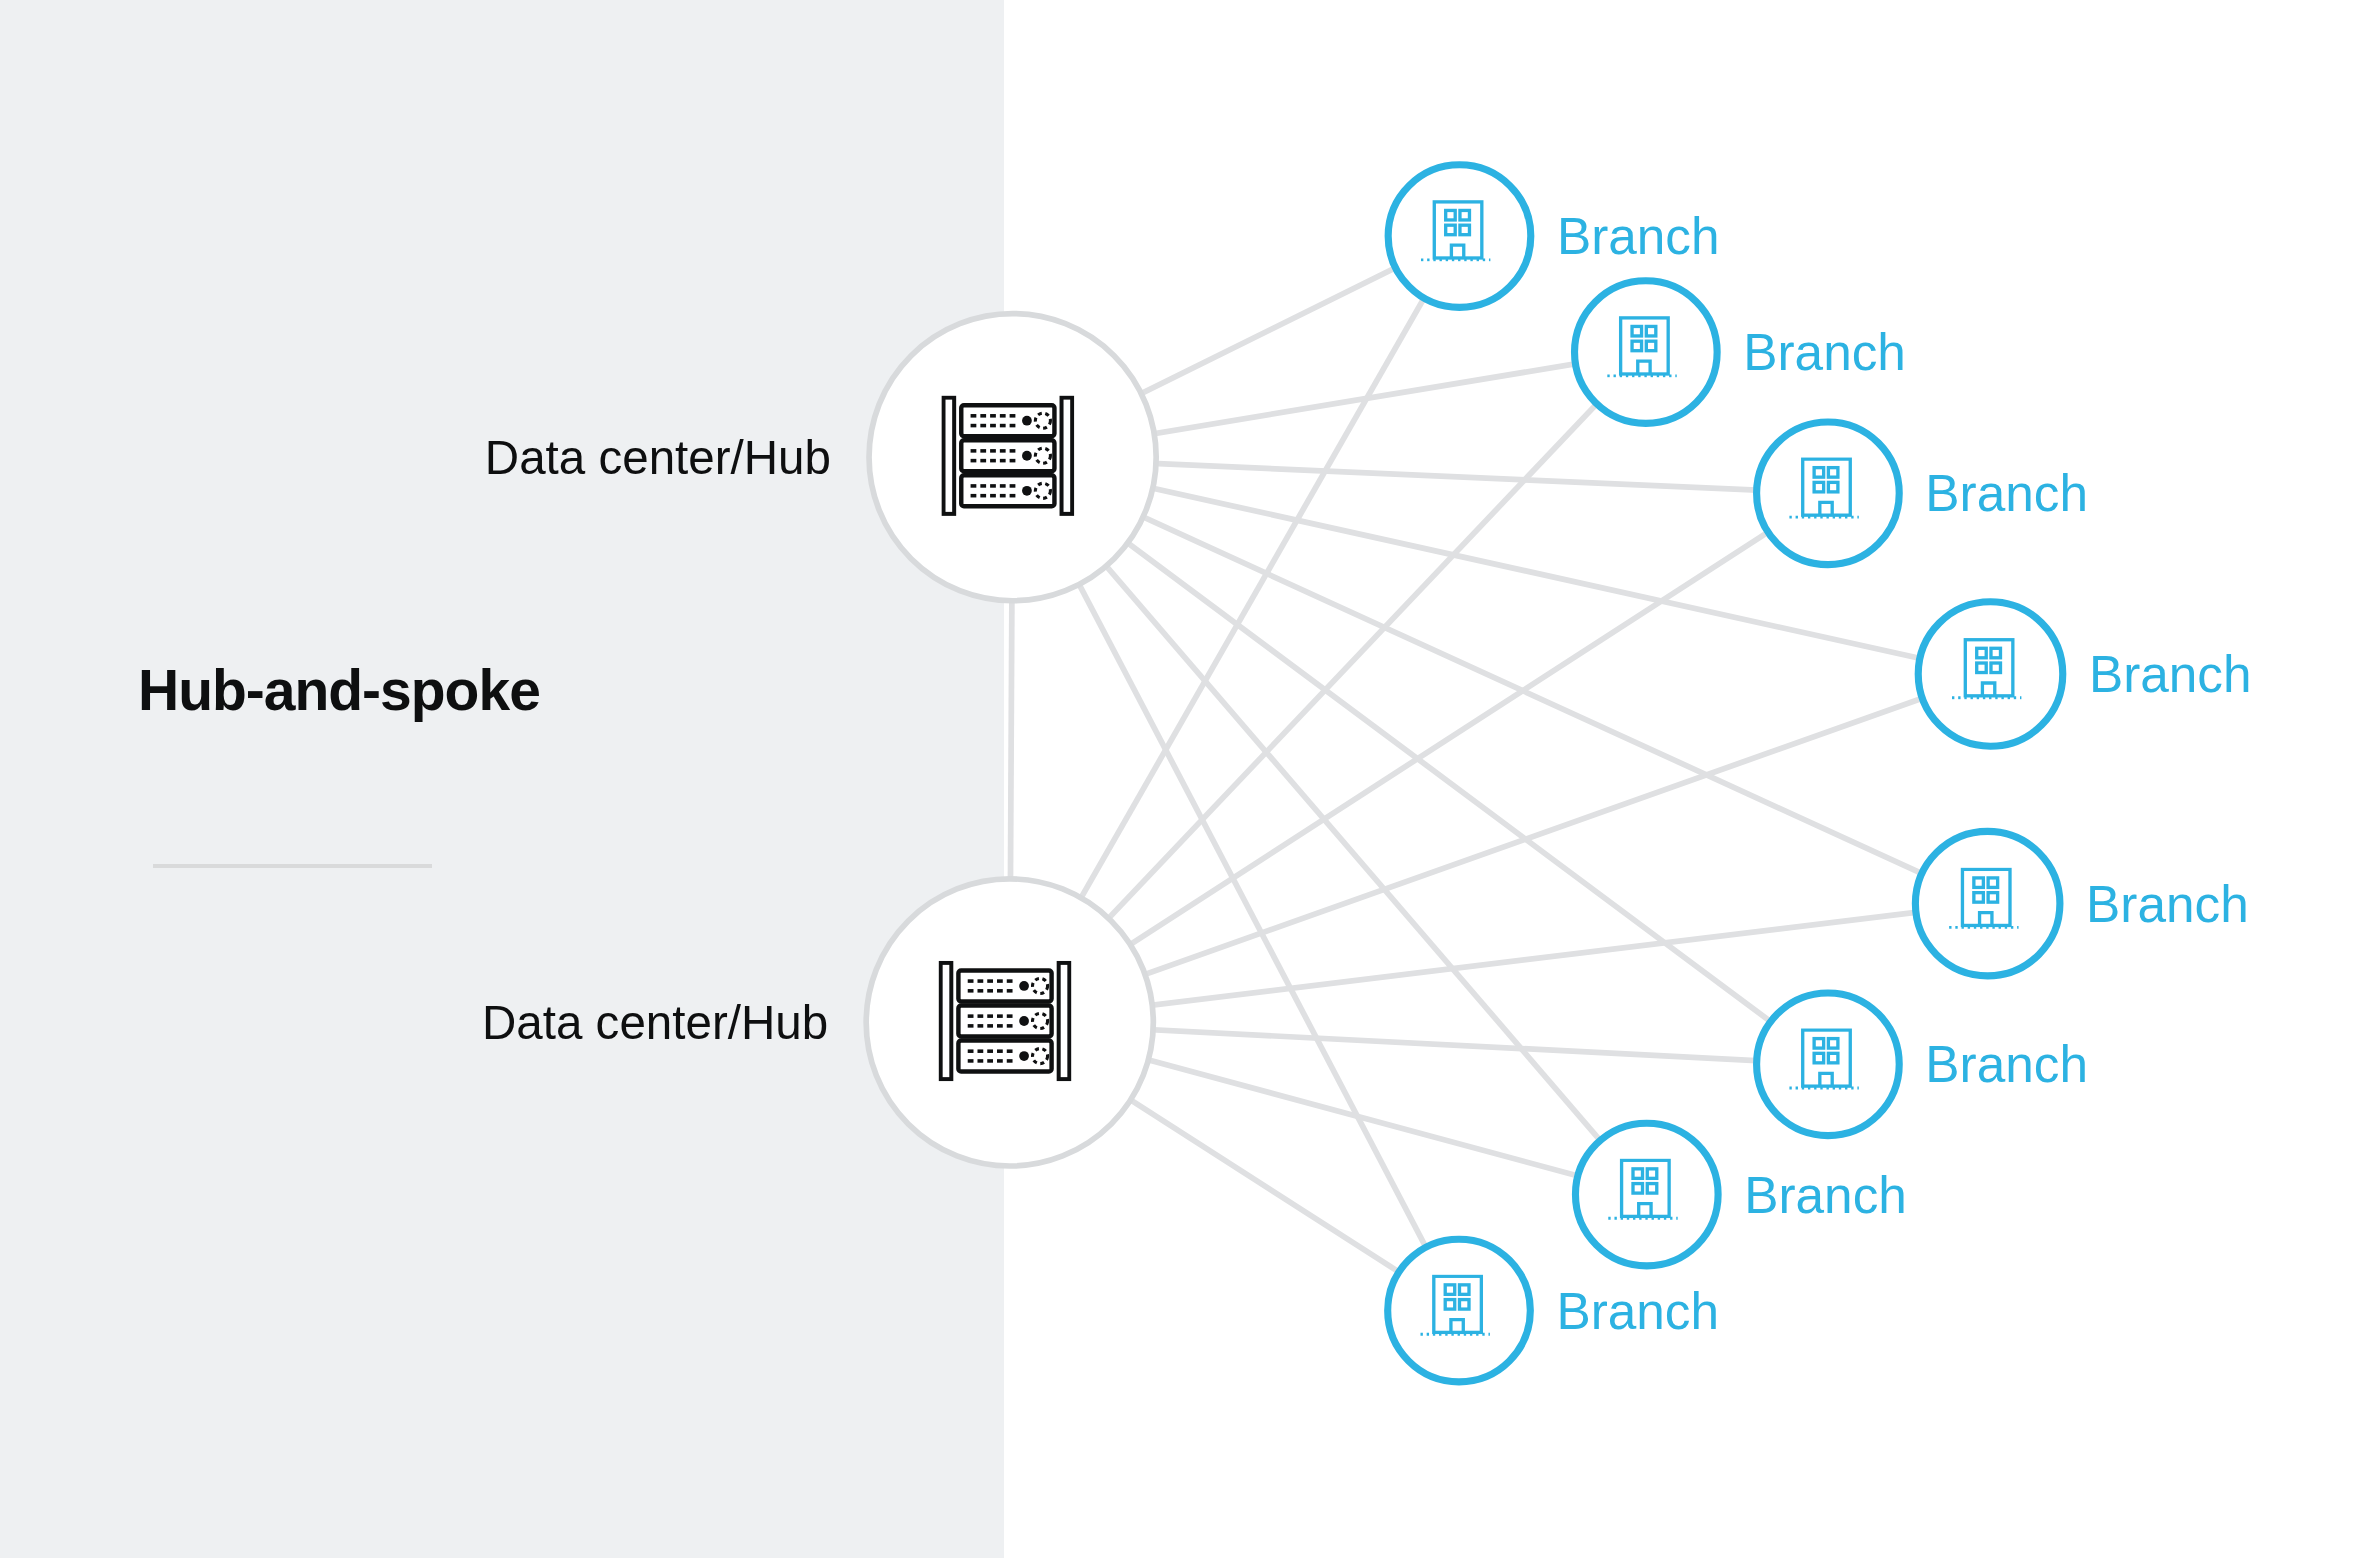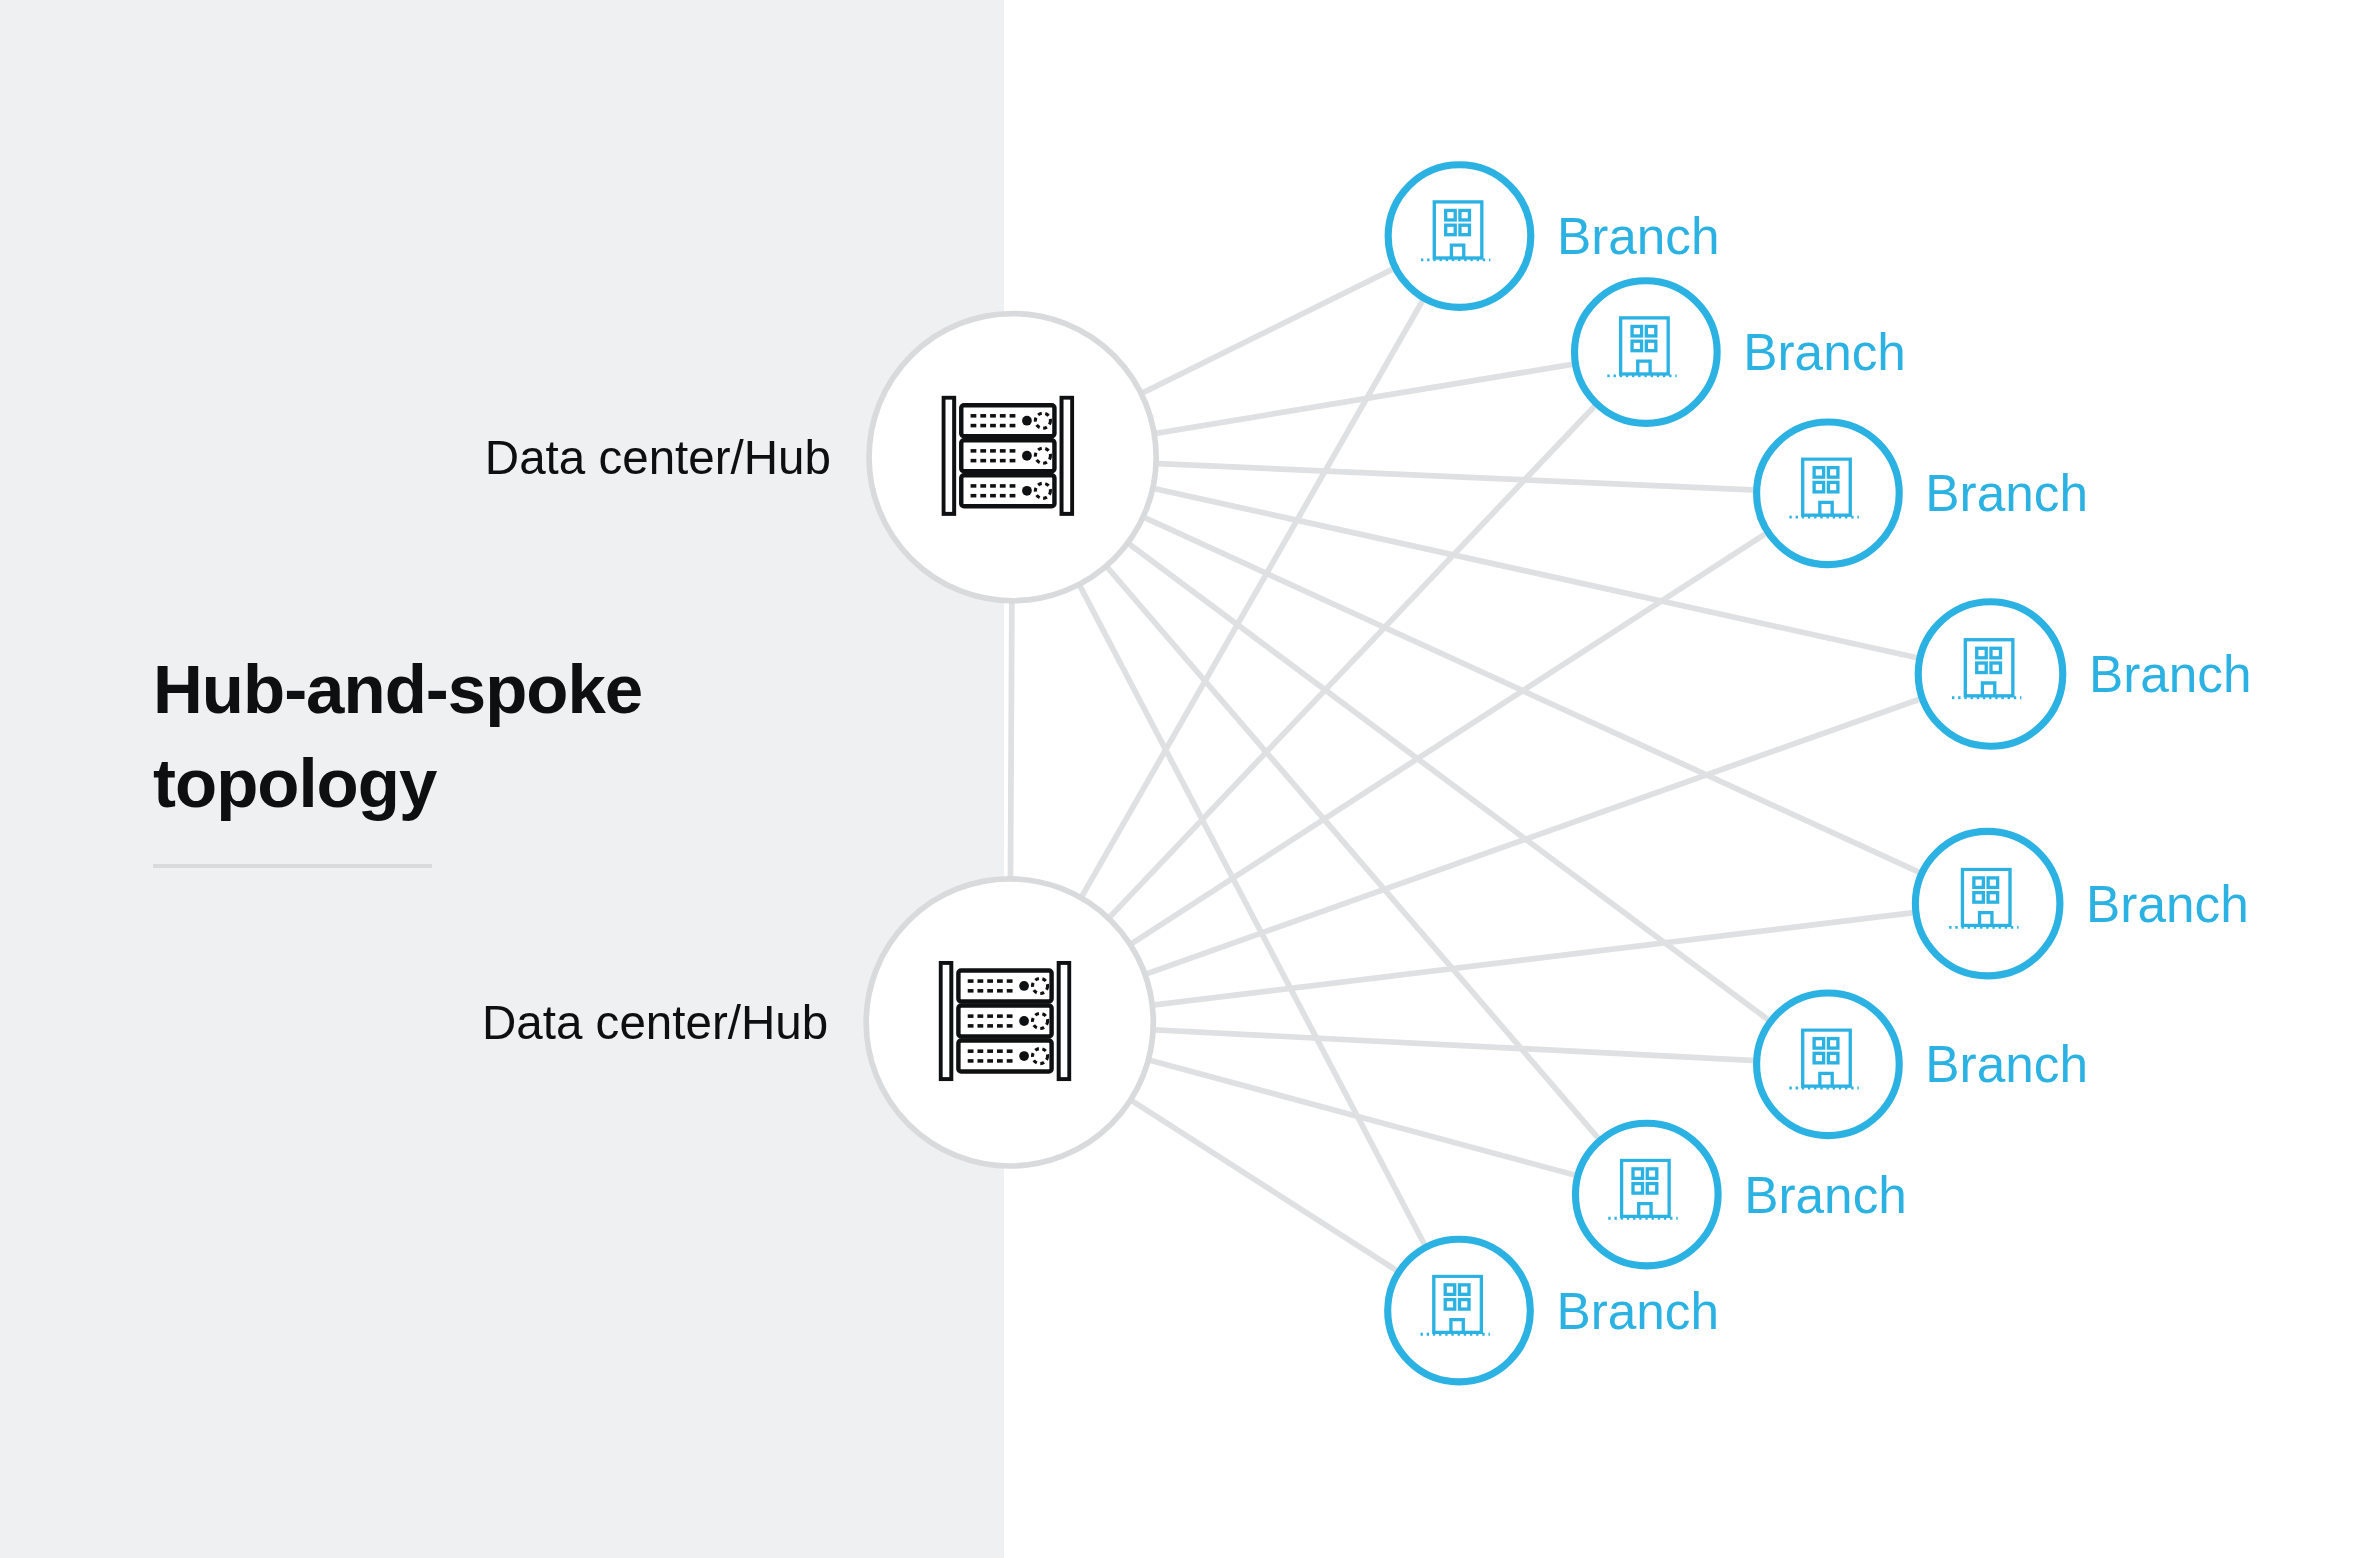--- a/index.html
+++ b/index.html
@@ -13,24 +13,24 @@
   }
   .left-panel {
     position: absolute;
     left: 0; top: 0;
     width: 1004px;
     height: 1559px;
     background: #eef0f2;
   }
   .title-block {
     position: absolute;
-    left: 153px;
+    left: 138px;
     top: 643px;
     color: #0e0f10;
-    font-size: 69px;
+    font-size: 57px;
     font-weight: 700;
     line-height: 94px;
     letter-spacing: -1px;
     white-space: nowrap;
   }
   .title-divider {
     position: absolute;
     left: 153px;
     top: 864px;
     width: 279px;
@@ -75,21 +75,20 @@
 </style>
 </head>
 <body>
 
 <div class="canvas">
 
   <div class="left-panel"></div>
 
   <div class="title-block">
     <div>Hub-and-spoke</div>
-    <div>topology</div>
   </div>
 
   <div class="title-divider"></div>
 
   <svg id="diagram-svg" viewBox="0 0 5000 3278">
     <defs>
       <symbol id="icon-server" viewBox="0 0 300 272">
         <g stroke="#0f1011" fill="#ffffff">
           <rect x="5" y="5" width="24" height="262" stroke-width="9"></rect>
           <rect x="271" y="5" width="24" height="262" stroke-width="9"></rect>

